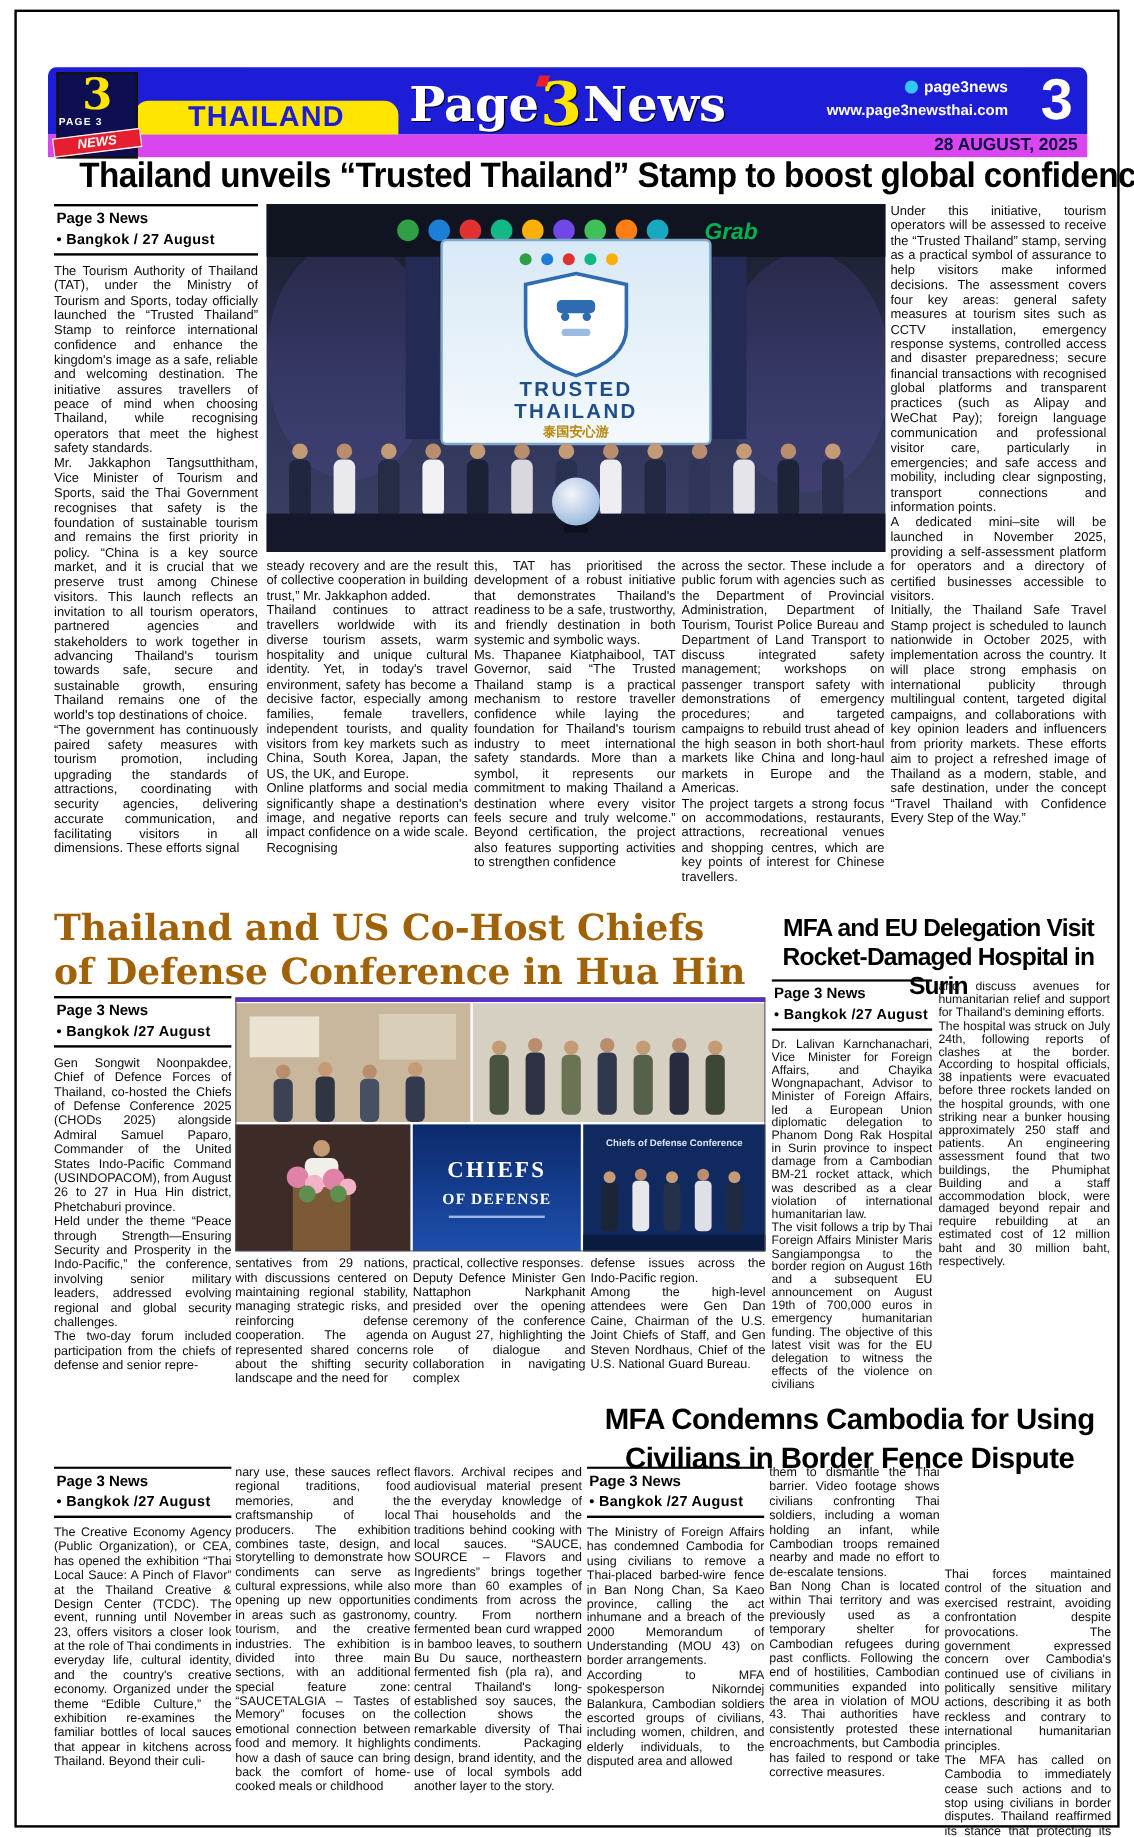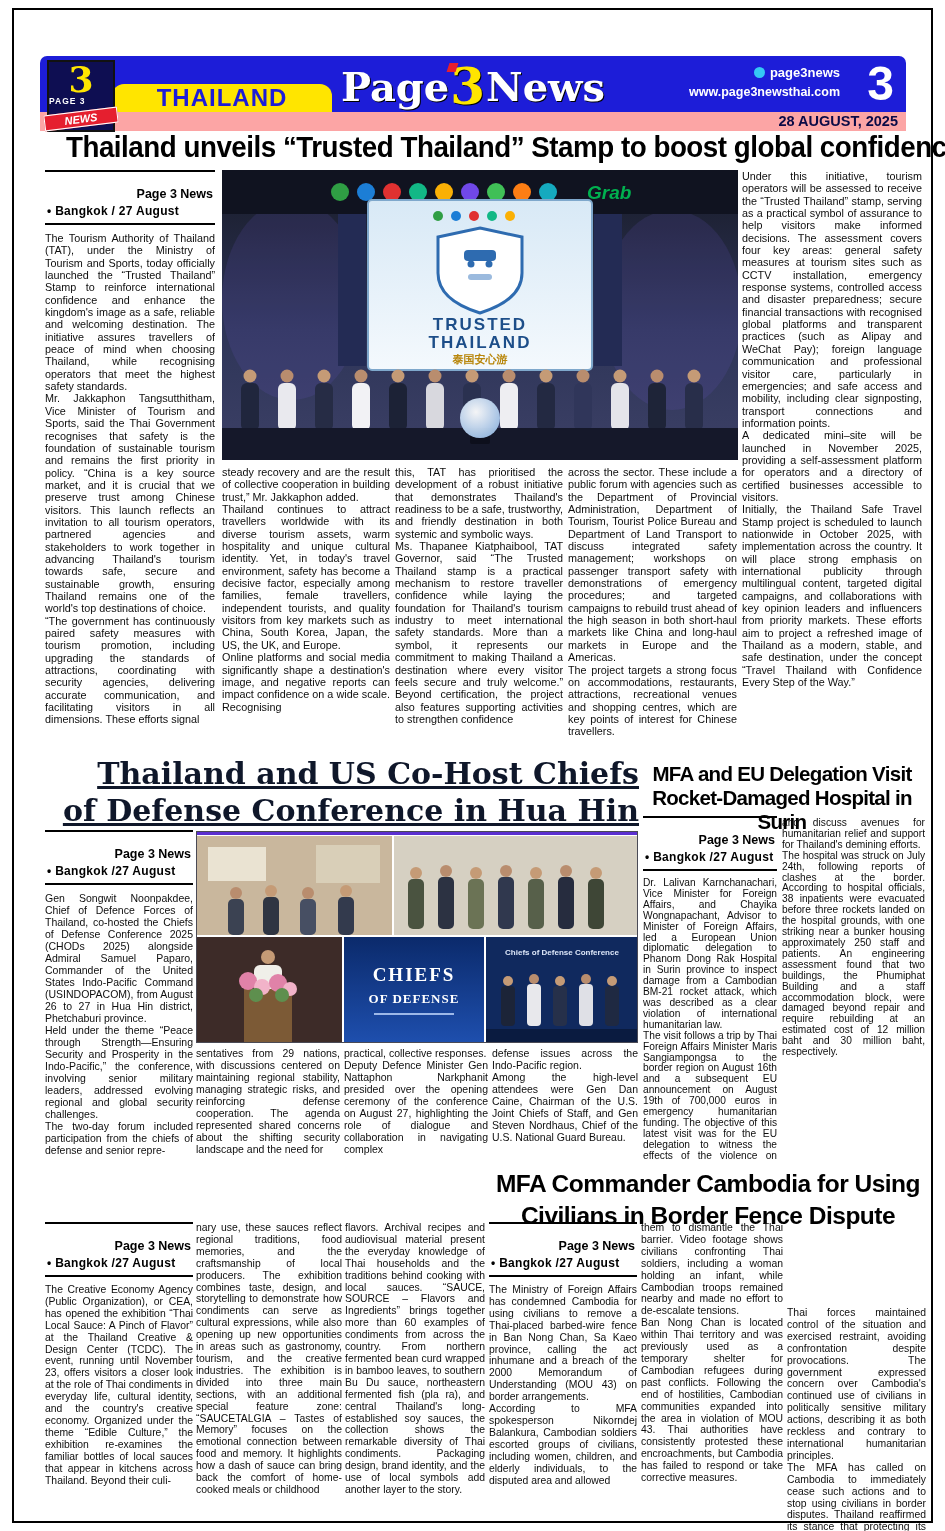--- a/index.html
+++ b/index.html
@@ -26,40 +26,40 @@
                background:#e51f2f;transform:skewX(-18deg);}
   .social{position:absolute;right:66px;top:9px;color:#fff;font-weight:bold;font-size:13px;}
   .dot{display:inline-block;width:11px;height:11px;border-radius:50%;background:#35c8f5;
        margin-right:5px;vertical-align:-1px;}
   .website{position:absolute;right:66px;top:29px;color:#fff;font-weight:bold;font-size:12.5px;}
   .pagenum{position:absolute;right:12px;top:0px;color:#fff;font-weight:bold;font-size:48px;
            line-height:56px;}
   .section-tab{position:absolute;left:112px;top:84px;width:220px;height:28px;background:#ffe500;
                border-radius:12px 12px 0 0;text-align:center;z-index:2;}
   .section-tab span{color:#1d1dd8;font-weight:bold;font-size:24px;letter-spacing:1px;line-height:28px;}
-  .date-strip{position:absolute;left:40px;top:112px;width:866px;height:19px;background:#fca5a5;
+  .date-strip{position:absolute;left:40px;top:112px;width:866px;height:19px;background:#d946ef;
               text-align:right;}
   .date-strip span{color:#0a0a46;font-weight:bold;font-size:14.5px;line-height:19px;padding-right:8px;}
 
   
   .h1{position:absolute;left:40px;top:130px;width:866px;margin:0;text-align:center;
       font-weight:bold;font-size:29.5px;letter-spacing:-0.5px;color:#000;white-space:nowrap;
       transform:scaleX(0.94);transform-origin:center;}
-  .h-serif{position:absolute;margin:0;text-align:right;font-family:"DejaVu Serif",serif;
-           font-weight:bold;font-size:30px;line-height:1.22;color:#0f172a;text-decoration:underline;}
+  .h-serif{position:absolute;margin:0;text-align:left;font-family:"DejaVu Serif",serif;
+           font-weight:bold;font-size:30px;line-height:1.22;color:#a16207;}
   .h-sans{position:absolute;margin:0;text-align:center;font-weight:bold;color:#000;}
 
   
   .col{position:absolute;overflow:hidden;}
   .col p{margin:0;text-align:justify;font-size:10.8px;line-height:12.35px;color:#0d0d0d;}
   .a2 p{font-size:10.5px;line-height:12px;}
   .a3 p{font-size:10.2px;line-height:10.9px;}
   .a4 p,.a5 p{font-size:10.4px;line-height:11.9px;}
   .byline{border-top:2px solid #000;border-bottom:2px solid #000;padding:3px 2px 5px;margin-bottom:7px;}
-  .byline .src{text-align:right;font-weight:bold;font-size:12.5px;color:#000;margin-top:12px;}
+  .byline .src{text-align:left;font-weight:bold;font-size:12.5px;color:#000;}
   .byline .loc{font-weight:bold;font-size:12px;margin-top:3px;letter-spacing:0.3px;color:#000;}
   .photo{position:absolute;display:block;}
 </style>
 </head>
 <body>
 
 <div class="sheet">
   <div class="frame"></div>
 
   <div class="masthead-bar">
@@ -345,21 +345,21 @@
     <p>The Creative Economy Agency (Public Organization), or CEA, has opened the exhibition “Thai Local Sauce: A Pinch of Flavor” at the Thailand Creative &amp; Design Center (TCDC). The event, running until November 23, offers visitors a closer look at the role of Thai condiments in everyday life, cultural identity, and the country's creative economy. Organized under the theme “Edible Culture,” the exhibition re-examines the familiar bottles of local sauces that appear in kitchens across Thailand. Beyond their culi-</p>
   </div>
   <div class="col a4" style="left:196px;top:1222px;width:146px;height:300px;">
     <p>nary use, these sauces reflect regional traditions, food memories, and the craftsmanship of local producers. The exhibition combines taste, design, and storytelling to demonstrate how condiments can serve as cultural expressions, while also opening up new opportunities in areas such as gastronomy, tourism, and the creative industries. The exhibition is divided into three main sections, with an additional special feature zone: “SAUCETALGIA – Tastes of Memory” focuses on the emotional connection between food and memory. It highlights how a dash of sauce can bring back the comfort of home-cooked meals or childhood</p>
   </div>
   <div class="col a4" style="left:345px;top:1222px;width:140px;height:300px;">
     <p>flavors. Archival recipes and audiovisual material present the everyday knowledge of Thai households and the traditions behind cooking with local sauces. “SAUCE, SOURCE – Flavors and Ingredients” brings together more than 60 examples of condiments from across the country. From northern fermented bean curd wrapped in bamboo leaves, to southern Bu Du sauce, northeastern fermented fish (pla ra), and central Thailand's long-established soy sauces, the collection shows the remarkable diversity of Thai condiments. Packaging design, brand identity, and the use of local symbols add another layer to the story.</p>
   </div>
 
   <h2 class="h-sans" style="left:490px;top:1168px;width:436px;font-size:24.5px;line-height:1.3;letter-spacing:-0.5px;">
-    <span>MFA Commander Cambodia for Using</span><br>
+    <span>MFA Condemns Cambodia for Using</span><br>
     <span>Civilians in Border Fence Dispute</span>
   </h2>
 
   <div class="col a5" style="left:489px;top:1222px;width:148px;height:300px;">
     <div class="byline">
       <div class="src">Page 3 News</div>
       <div class="loc">•  Bangkok   /27  August</div>
     </div>
     <p>The Ministry of Foreign Affairs has condemned Cambodia for using civilians to remove a Thai-placed barbed-wire fence in Ban Nong Chan, Sa Kaeo province, calling the act inhumane and a breach of the 2000 Memorandum of Understanding (MOU 43) on border arrangements.</p>
     <p>According to MFA spokesperson Nikorndej Balankura, Cambodian soldiers escorted groups of civilians, including women, children, and elderly individuals, to the disputed area and allowed</p>

